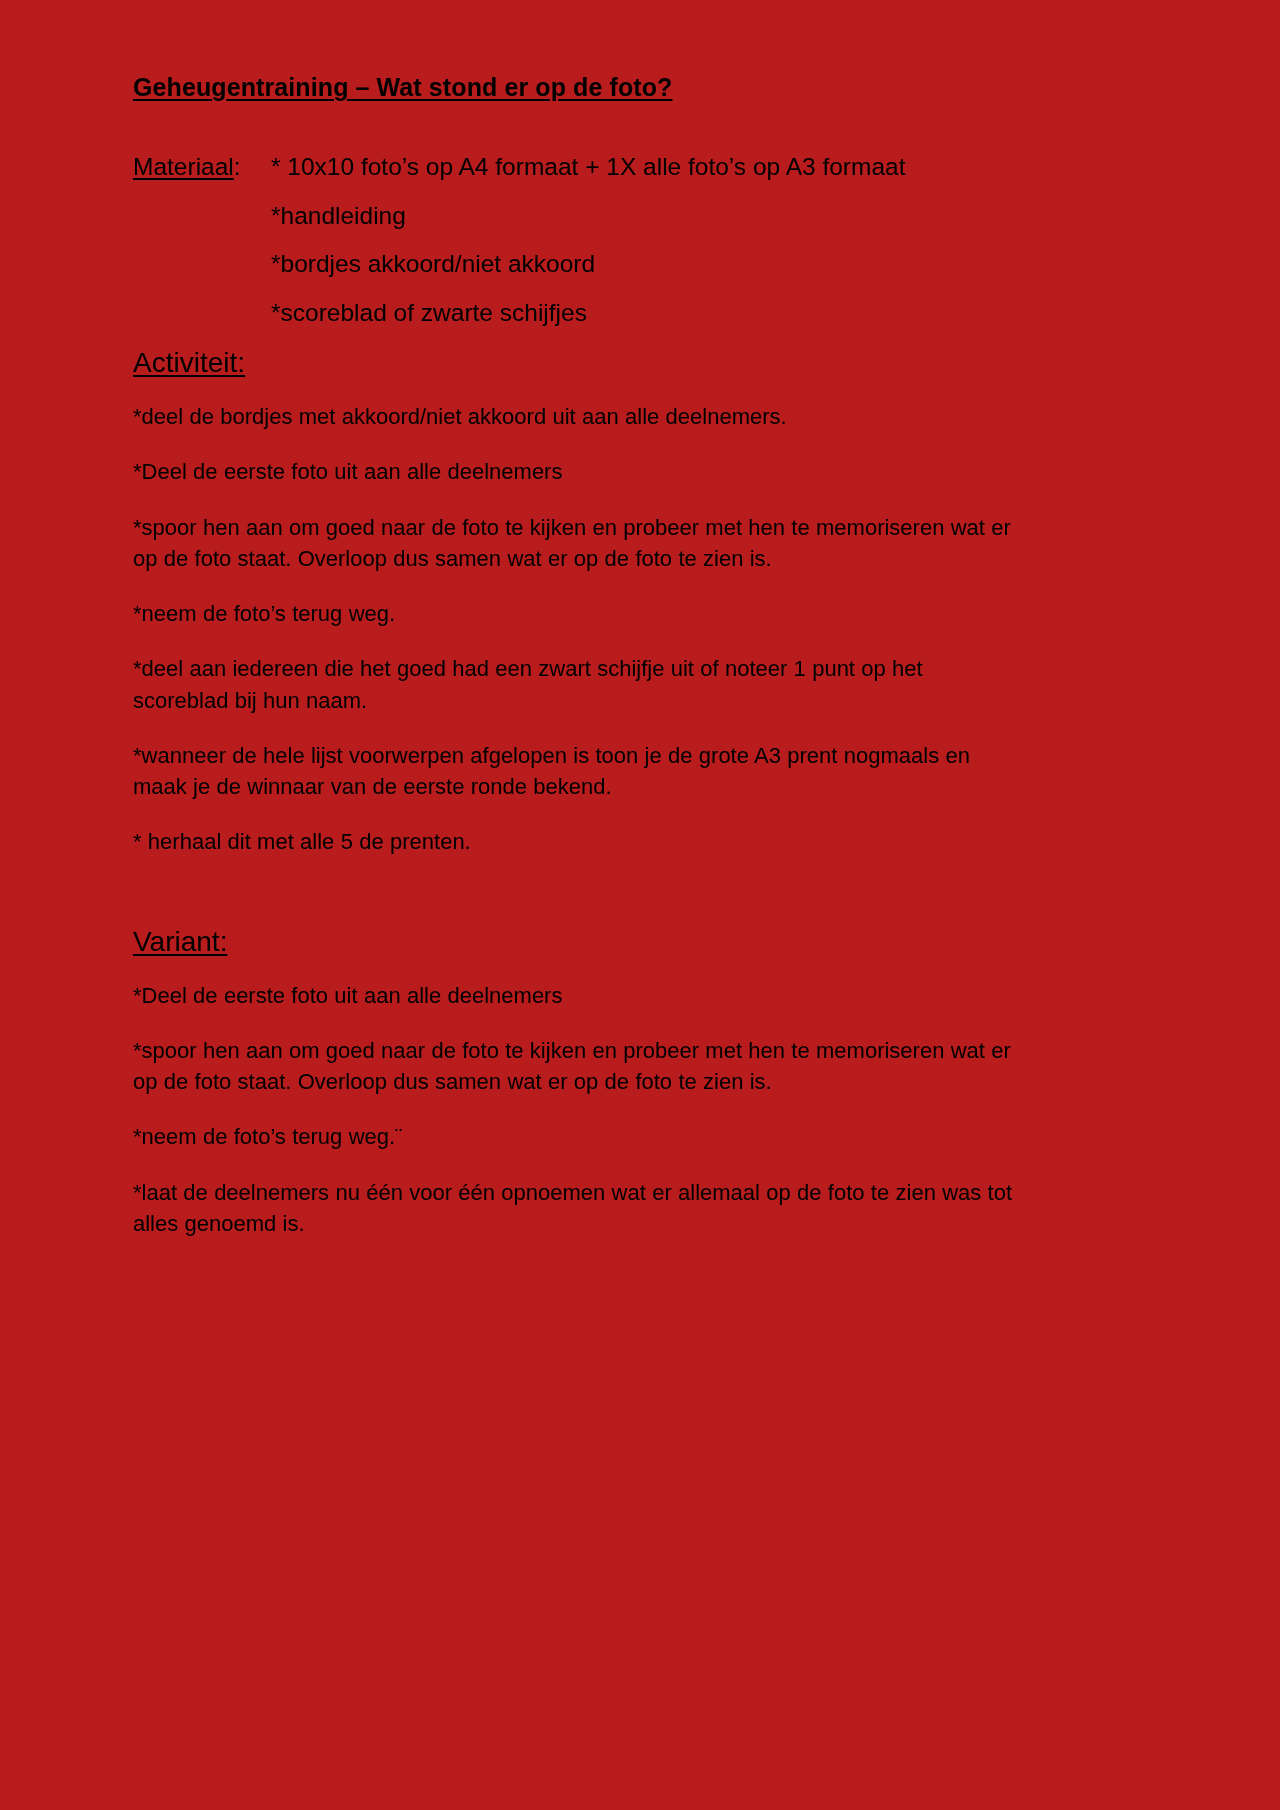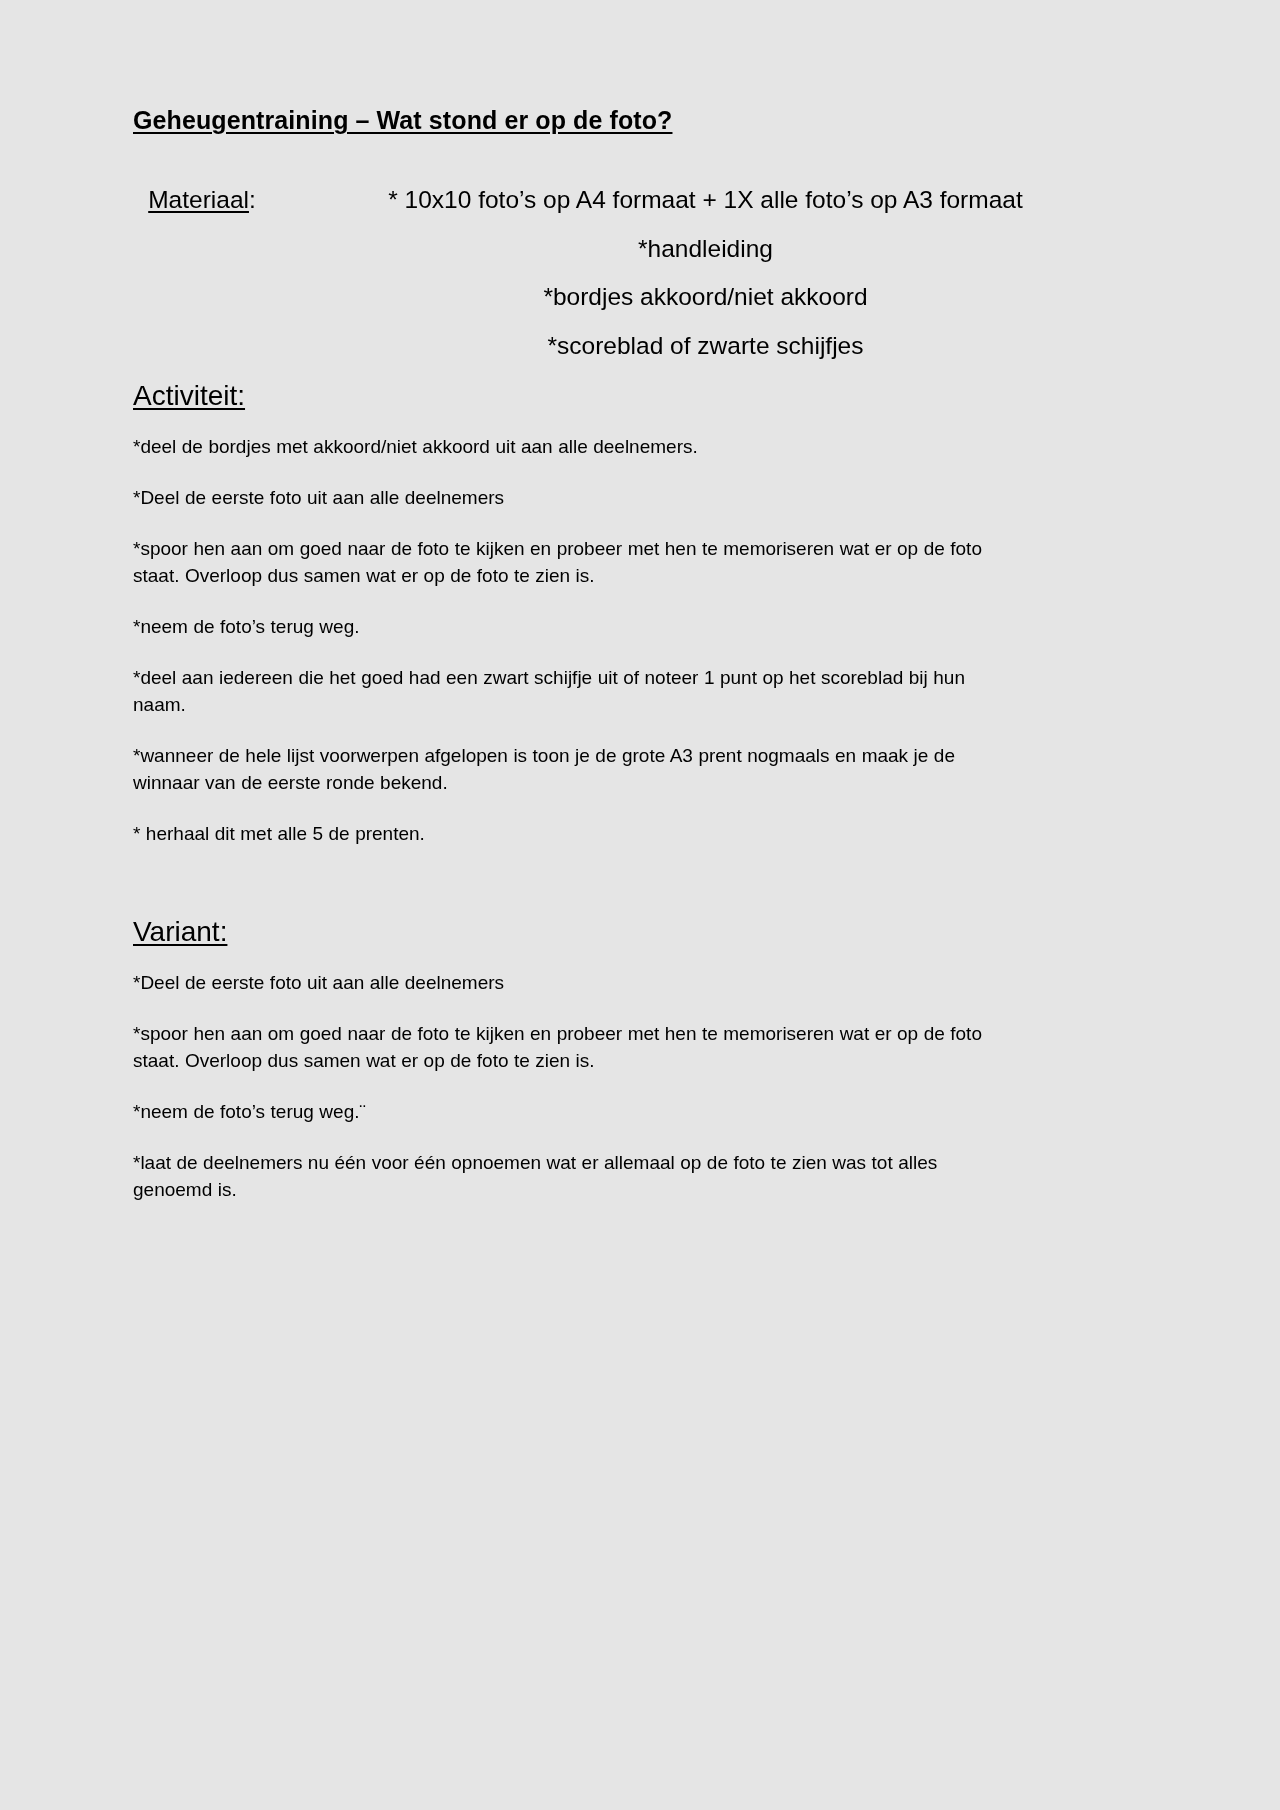--- a/index.html
+++ b/index.html
@@ -12,43 +12,42 @@
     width: 1280px;
     height: 1810px;
     font-family: "Liberation Sans", sans-serif;
     color: #000000;
     -webkit-font-smoothing: antialiased;
   }
   .page {
     position: relative;
     width: 1280px;
     height: 1810px;
-    background: #e5e5e5;
+    background: #b91c1c;
     box-sizing: border-box;
-    padding: 105px 140px 0 133px;
+    padding: 72px 140px 0 133px;
   }
   .doc-title {
     font-size: 25px;
     font-weight: bold;
     line-height: 1.25;
     margin: 0 0 0 0;
     letter-spacing: 0.1px;
   }
   .doc-title .u {
     text-decoration: underline;
     text-underline-offset: 3px;
     text-decoration-thickness: 2px;
   }
   .spacer-title {
     height: 52px;
   }
   .material-block {
     margin: 0;
     padding: 0;
-    text-align: center;
   }
   .material-row {
     display: flex;
     align-items: flex-start;
     font-size: 24.5px;
     line-height: 1.0;
     margin-bottom: 24px;
   }
   .material-label {
     width: 138px;
@@ -68,21 +67,21 @@
     font-size: 28px;
     line-height: 1.0;
     margin: 0 0 24px 0;
   }
   .section-head .u {
     text-decoration: underline;
     text-underline-offset: 3px;
     text-decoration-thickness: 1.6px;
   }
   p.para {
-    font-size: 19px;
+    font-size: 22px;
     line-height: 1.42;
     margin: 0 0 24px 0;
     max-width: 880px;
     text-align: left;
     word-spacing: 0.2px;
   }
   .gap-block {
     height: 46px;
   }
 </style>

